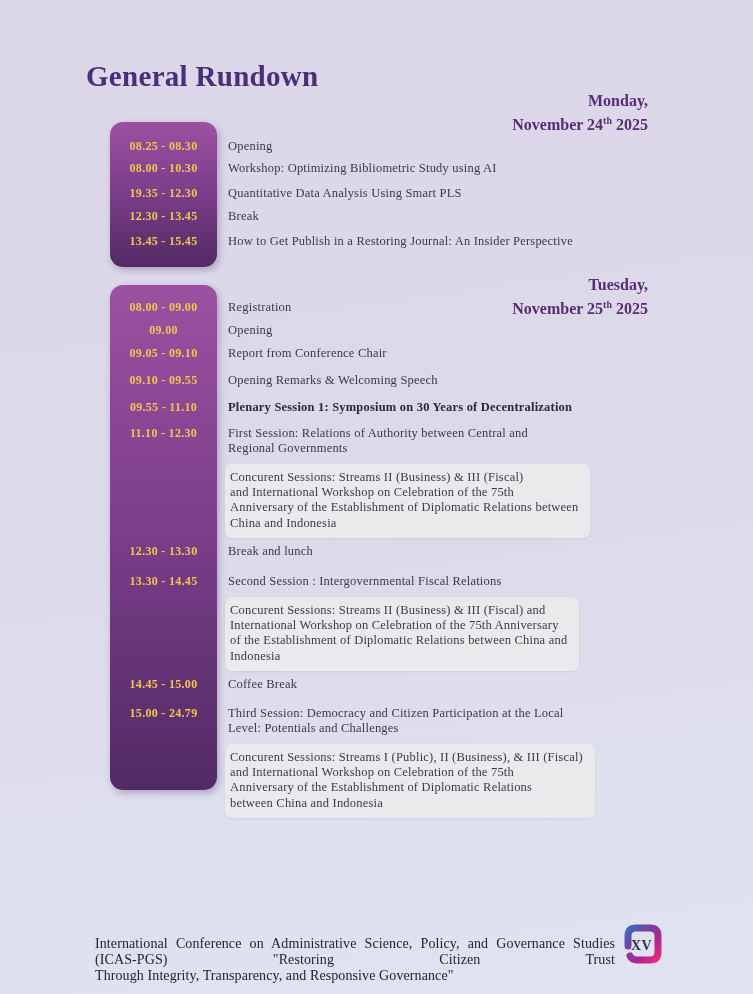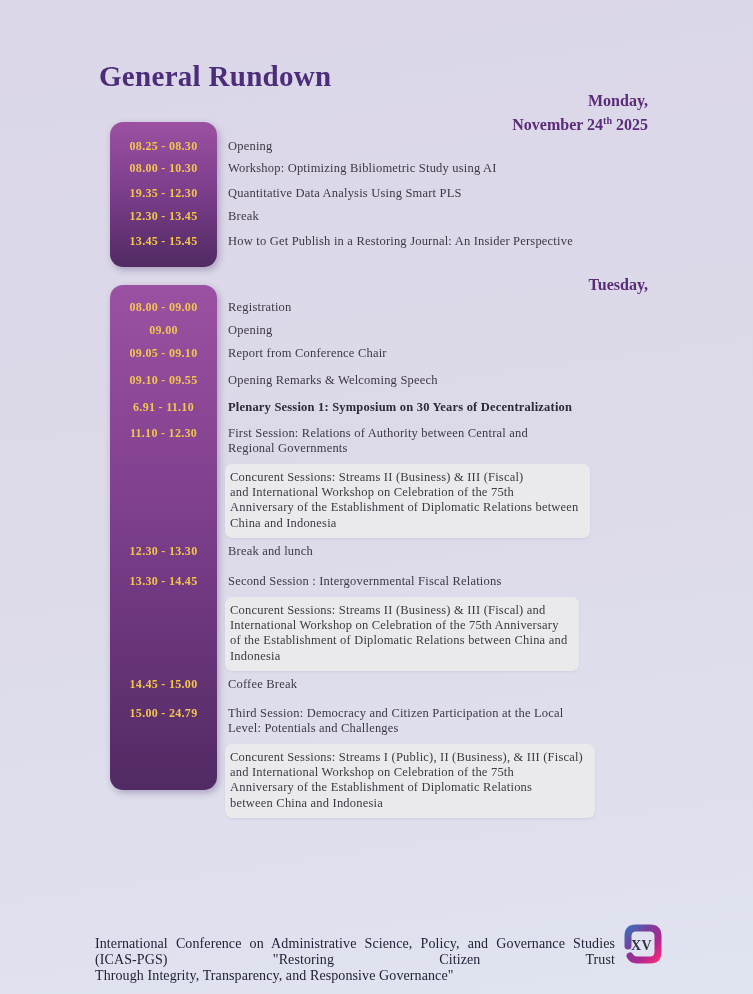--- a/index.html
+++ b/index.html
@@ -2,21 +2,21 @@
 <html><head>
 <meta charset="utf-8">
 <style>
   html,body { margin:0; padding:0; background:#cfd0e0; }
   .page {
     position:relative; width:753px; height:994px; overflow:hidden;
     background:linear-gradient(172deg, #dbd7e9 0%, #dcd9e9 45%, #e0e3f0 100%);
     font-family:"Liberation Serif", serif;
   }
   .title {
-    position:absolute; left:99px; top:60px;
+    position:absolute; left:86px; top:60px;
     font-size:29px; font-weight:bold; color:#4b2d7a; letter-spacing:0.3px;
   }
   .day-header {
     position:absolute; right:105px; text-align:right;
     color:#5a2b76; font-weight:bold; font-size:16px; line-height:20px;
   }
   #day1-header { top:91px; }
   #day2-header { top:275px; }
   .day-header sup { font-size:10px; }
   .yr { margin-left:4px; }
@@ -79,20 +79,21 @@
 
   <div class="title">General Rundown</div>
 
   <div class="day-header" id="day1-header">
     <div>Monday,</div>
     <div><span>November 24</span><sup>th</sup><span class="yr">2025</span></div>
   </div>
 
   <div class="day-header" id="day2-header">
     <div>Tuesday,</div>
+    <div><span>November 25</span><sup>th</sup><span class="yr">2025</span></div>
   </div>
 
   <div class="day" id="day1">
     <div class="time-col"></div>
     <div>
         <div class="row r0">
       <div class="time">08.25 - 08.30</div>
       <div class="desc">Opening</div>
     </div>
         <div class="row r1">
@@ -127,21 +128,21 @@
     </div>
         <div class="row r2">
       <div class="time">09.05 - 09.10</div>
       <div class="desc">Report from Conference Chair</div>
     </div>
         <div class="row r3">
       <div class="time">09.10 - 09.55</div>
       <div class="desc">Opening Remarks &amp; Welcoming Speech</div>
     </div>
         <div class="row r4 bold">
-      <div class="time">6.91 - 11.10</div>
+      <div class="time">09.55 - 11.10</div>
       <div class="desc">Plenary Session 1: Symposium on 30 Years of Decentralization</div>
     </div>
         <div class="row r5">
       <div class="time">11.10 - 12.30</div>
       <div class="desc">First Session: Relations of Authority between Central and
 Regional Governments</div>
     </div>
         <div class="row r6 boxed">
       <div class="time"></div>
       <div class="desc">Concurent Sessions: Streams II (Business) &amp; III (Fiscal)

